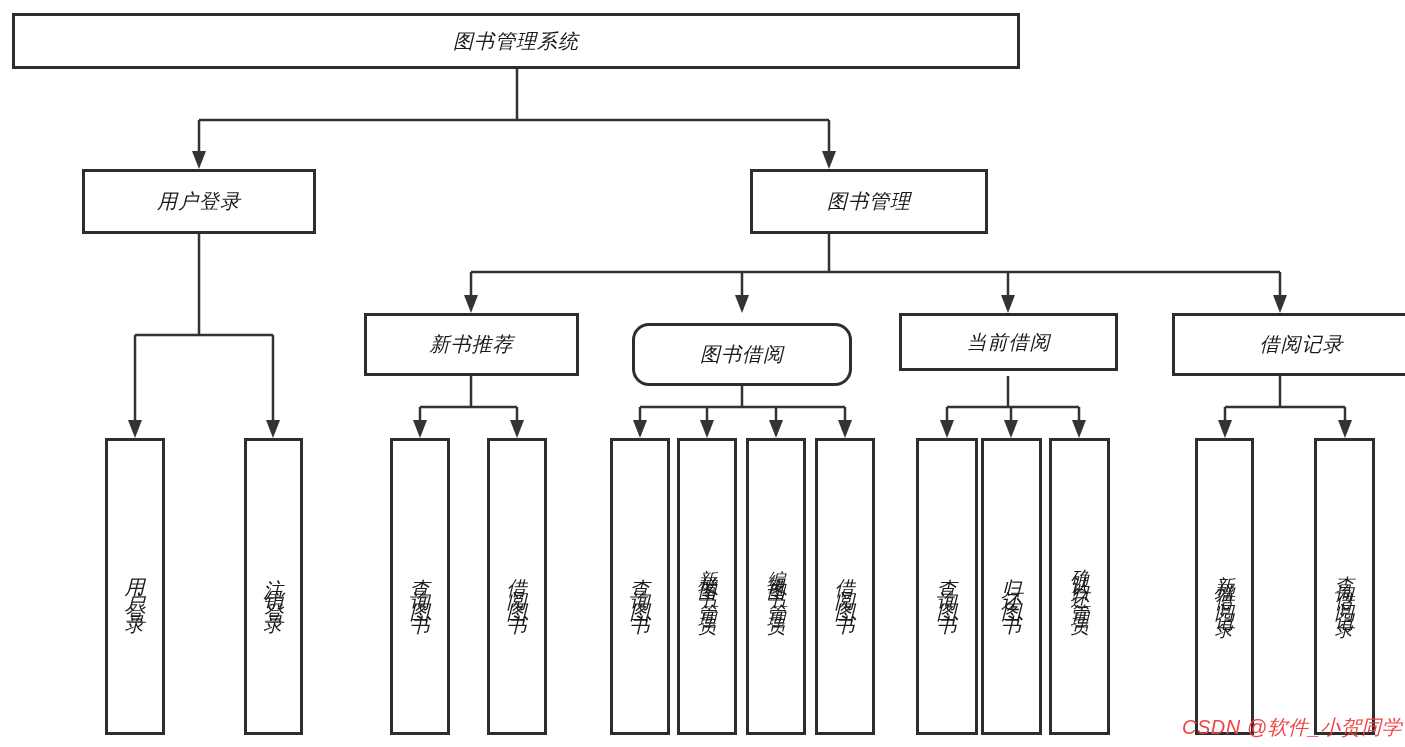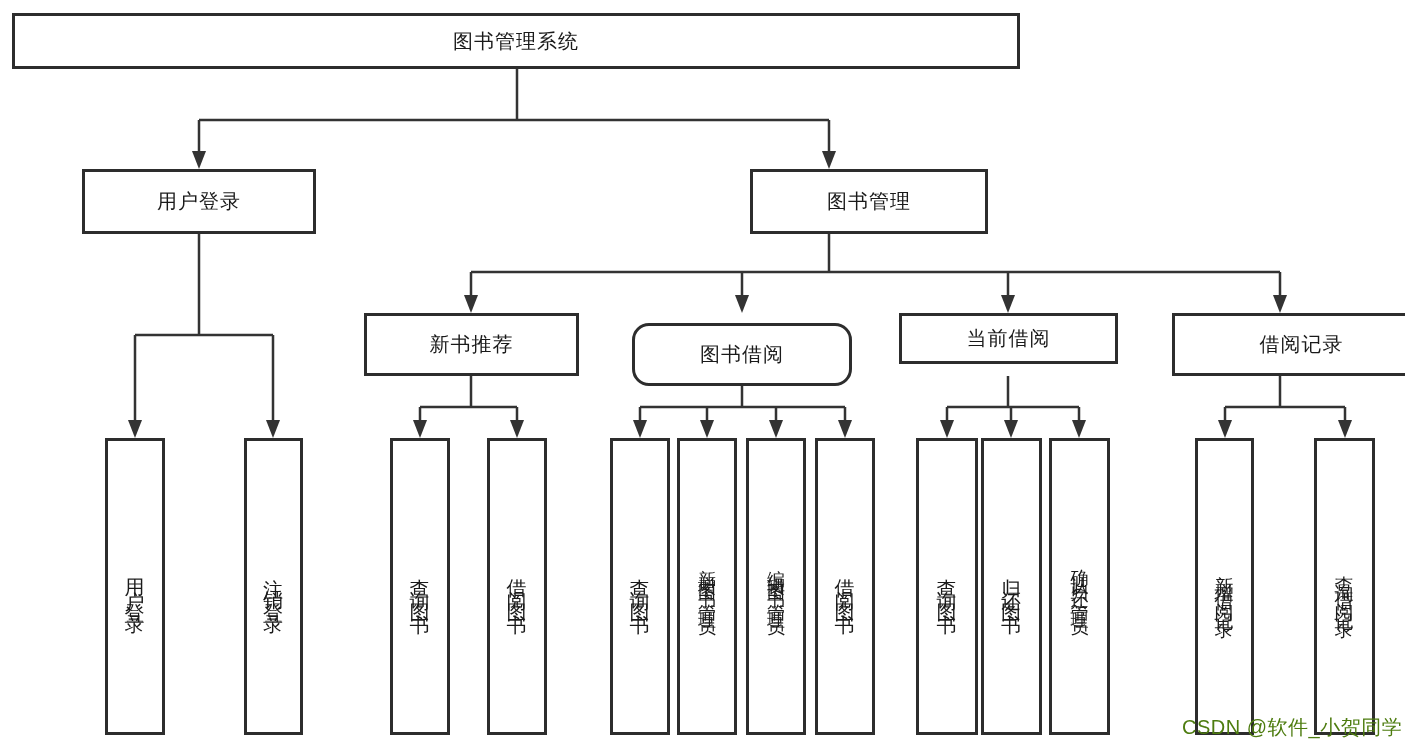--- a/index.html
+++ b/index.html
@@ -7,20 +7,21 @@
     padding: 0;
     background: #ffffff;
   }
   #canvas {
     position: relative;
     width: 1405px;
     height: 747px;
     background: #ffffff;
     font-family: "Liberation Sans", "DejaVu Sans", sans-serif;
     overflow: hidden;
+    font-style: italic;
   }
   #connectors {
     position: absolute;
     left: 0;
     top: 0;
     pointer-events: none;
   }
   .node {
     position: absolute;
     box-sizing: border-box;
@@ -49,21 +50,21 @@
   }
   .leaf .label.long {
     font-size: 18px;
     letter-spacing: 7px;
   }
   .watermark {
     position: absolute;
     left: 1182px;
     top: 714px;
     font-size: 20px;
-    color: #4d7c0f;
+    color: #ef4444;
     white-space: nowrap;
     letter-spacing: 0.5px;
   }
 </style>
 </head>
 <body>
 
 <div id="canvas">
 
   <svg id="connectors" width="1405" height="747" viewBox="0 0 1405 747">
@@ -116,21 +117,21 @@
   <div class="node h-node" style="left:710px; top:169px; width:238px; height:65px;margin-left:40px;">
     <span>图书管理</span>
   </div>
 
   <div class="node h-node" style="left:364px; top:313px; width:215px; height:63px;align-items:center;">
     <span>新书推荐</span>
   </div>
   <div class="node h-node" style="left:632px; top:323px; width:220px; height:63px;border-radius:17px;">
     <span>图书借阅</span>
   </div>
-  <div class="node h-node" style="left:899px; top:313px; width:219px; height:51px;">
+  <div class="node h-node" style="left:899px; top:313px; width:219px; height:58px;">
     <span>当前借阅</span>
   </div>
   <div class="node h-node" style="left:1172px; top:313px; width:259px; height:63px;">
     <span>借阅记录</span>
   </div>
 
   <div class="node leaf" style="left:105px; top:438px; width:60px; height:297px;">
     <span class="label">用户登录</span>
   </div>
   <div class="node leaf" style="left:244px; top:438px; width:59px; height:297px;">

